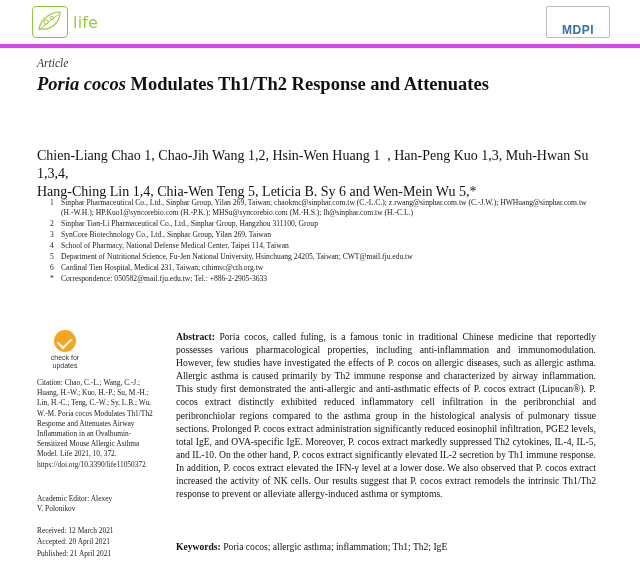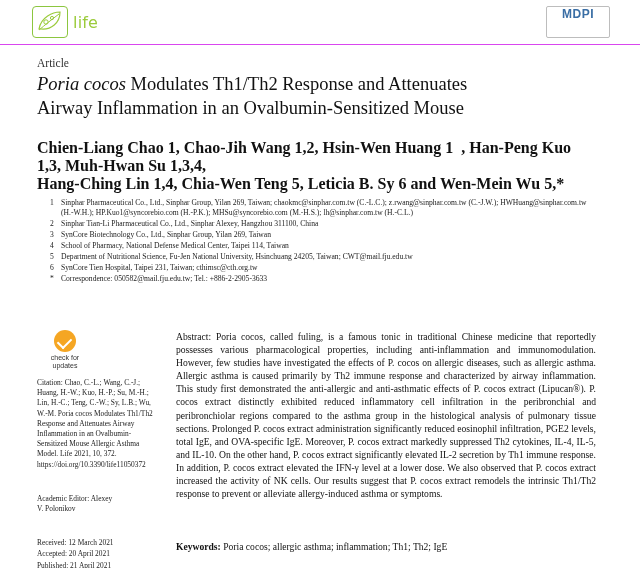--- a/index.html
+++ b/index.html
@@ -6,61 +6,61 @@
   body{
     width:640px;height:568px;background:#ffffff;
     font-family:"Liberation Serif", serif;
     color:#000;overflow:hidden;
   }
   .page{position:relative;width:640px;height:568px;}
 
   
   .header{
     position:absolute;left:0;top:0;width:640px;height:44px;
-    border-bottom:1px solid #d946ef;
+    border-bottom:4px solid #d946ef;
   }
   .logo-life{
     position:absolute;left:32px;top:6px;display:flex;align-items:center;gap:5px;
   }
   .leaf-box{
     width:34px;height:30px;border:1px solid #8cc63f;border-radius:4px;
     position:relative;overflow:hidden;background:#fff;
   }
   .leaf-box svg{position:absolute;left:2px;top:2px;}
   .life-word{
     font-family:"DejaVu Sans", sans-serif;font-size:16px;color:#9bcb3b;font-weight:400;
     letter-spacing:.2px;
   }
   .mdpi-box{
     position:absolute;right:30px;top:6px;width:62px;height:30px;
-    border:1px solid #bdbdbd;border-radius:2px;display:flex;align-items:flex-start;justify-content:center;
+    border:1px solid #bdbdbd;border-radius:2px;display:flex;align-items:flex-end;justify-content:center;
   }
   .mdpi-text{
     font-family:"Liberation Sans", sans-serif;font-size:12px;font-weight:700;
     color:#3a6ea5;letter-spacing:.5px;
   }
 
   
   .article-type{
-    position:absolute;left:37px;top:57px;font-size:11.5px;color:#333;
+    position:absolute;left:37px;top:57px;font-style:italic;font-size:11.5px;color:#333;
     font-family:"Liberation Serif", serif;
   }
 
   
   .title{
     position:absolute;left:37px;top:72px;width:560px;
     font-family:"Liberation Serif", serif;
-    font-size:18.5px;line-height:24px;font-weight:400;color:#111;
+    font-size:18.5px;line-height:24px;font-weight:700;color:#111;
   }
   .title i{font-style:italic;}
 
   
   .authors{
-    position:absolute;left:37px;top:139px;width:560px;
-    font-size:16px;line-height:18px;color:#111;font-weight:bold;
+    position:absolute;left:37px;top:147px;width:560px;
+    font-size:14px;line-height:18px;color:#111;
   }
 
   
   .affils{
     position:absolute;left:50px;top:198px;width:545px;
     font-size:7.6px;line-height:10.4px;color:#222;
   }
   .affil-row{display:flex;margin-bottom:0.5px;}
   .affil-num{width:11px;flex:0 0 11px;}
   .affil-text{flex:1;}
@@ -76,29 +76,29 @@
   .check-circle{
     width:22px;height:22px;border-radius:50%;background:#f5a623;margin:0 auto 2px auto;
     position:relative;
   }
   .check-circle:after{
     content:"";position:absolute;left:6px;top:5px;width:7px;height:11px;
     border:solid #fff;border-width:0 2.2px 2.2px 0;transform:rotate(45deg);
   }
   .check-label{font-size:7px;line-height:8px;color:#333;font-family:"Liberation Sans",sans-serif;}
   .cite-block{margin-bottom:24px;}
-  .editor-block{margin-bottom:24px;}
+  .editor-block{margin-bottom:12px;}
   .dates-block div{margin-bottom:1px;}
 
   
   .abstract{
     position:absolute;left:176px;top:330px;width:420px;
     font-size:9.6px;line-height:13.1px;color:#111;text-align:justify;
   }
-  .abstract b{font-weight:400;}
+  .abstract b{font-weight:700;}
   .keywords{
     position:absolute;left:176px;top:540px;width:420px;
     font-size:9.6px;line-height:13px;color:#111;
   }
   .keywords b{font-weight:700;}
 </style>
 </head>
 <body>
 
 <div class="page">
@@ -117,52 +117,52 @@
     </div>
     <div class="mdpi-box">
       <span class="mdpi-text">MDPI</span>
     </div>
   </div>
 
   <div class="article-type">Article</div>
 
   <div class="title">
     <i>Poria cocos</i><span> Modulates Th1/Th2 Response and Attenuates</span><br>
-    <span>Airway Inflammation in an Ovalbumin-Sensitized Mouse</span><br>
+    <br>
   </div>
 
   <div class="authors">
     <div>Chien-Liang Chao 1, Chao-Jih Wang 1,2, Hsin-Wen Huang 1 &nbsp;, Han-Peng Kuo 1,3, Muh-Hwan Su 1,3,4,</div>
     <div>Hang-Ching Lin 1,4, Chia-Wen Teng 5, Leticia B. Sy 6 and Wen-Mein Wu 5,*</div>
   </div>
 
   <div class="affils">
     <div class="affil-row">
       <span class="affil-num">1</span>
       <span class="affil-text">Sinphar Pharmaceutical Co., Ltd., Sinphar Group, Yilan 269, Taiwan; chaokmc@sinphar.com.tw (C.-L.C.); z.rwang@sinphar.com.tw (C.-J.W.); HWHuang@sinphar.com.tw (H.-W.H.); HP.Kuo1@syncorebio.com (H.-P.K.); MHSu@syncorebio.com (M.-H.S.); lh@sinphar.com.tw (H.-C.L.)</span>
     </div>
     <div class="affil-row">
       <span class="affil-num">2</span>
-      <span class="affil-text">Sinphar Tian-Li Pharmaceutical Co., Ltd., Sinphar Alexey, Hangzhou 311100, China</span>
+      <span class="affil-text">Sinphar Tian-Li Pharmaceutical Co., Ltd., Sinphar Group, Hangzhou 311100, Group</span>
     </div>
     <div class="affil-row">
       <span class="affil-num">3</span>
       <span class="affil-text">SynCore Biotechnology Co., Ltd., Sinphar Group, Yilan 269, Taiwan</span>
     </div>
     <div class="affil-row">
       <span class="affil-num">4</span>
       <span class="affil-text">School of Pharmacy, National Defense Medical Center, Taipei 114, Taiwan</span>
     </div>
     <div class="affil-row">
       <span class="affil-num">5</span>
       <span class="affil-text">Department of Nutritional Science, Fu-Jen National University, Hsinchuang 24205, Taiwan; CWT@mail.fju.edu.tw</span>
     </div>
     <div class="affil-row">
       <span class="affil-num">6</span>
-      <span class="affil-text">SynCore Tien Hospital, Taipei 231, Taiwan; cthimsc@cth.org.tw</span>
+      <span class="affil-text">Cardinal Tien Hospital, Medical 231, Taiwan; cthimsc@cth.org.tw</span>
     </div>
     <div class="affil-row">
       <span class="affil-num">*</span>
       <span class="affil-text">Correspondence: 050582@mail.fju.edu.tw; Tel.: +886-2-2905-3633</span>
     </div>
   </div>
 
   <div class="leftcol">
     <div class="check-updates">
       <div class="check-circle"></div>

